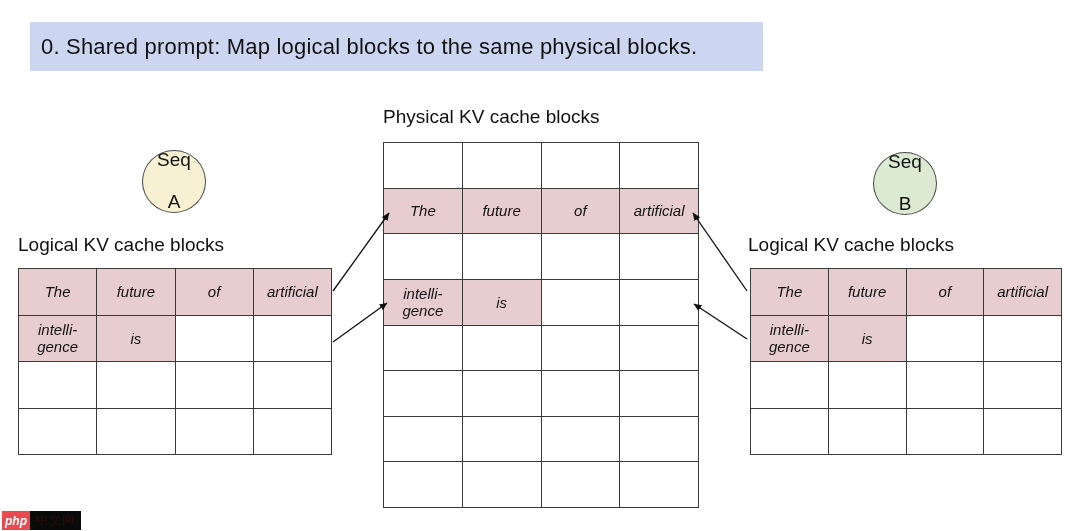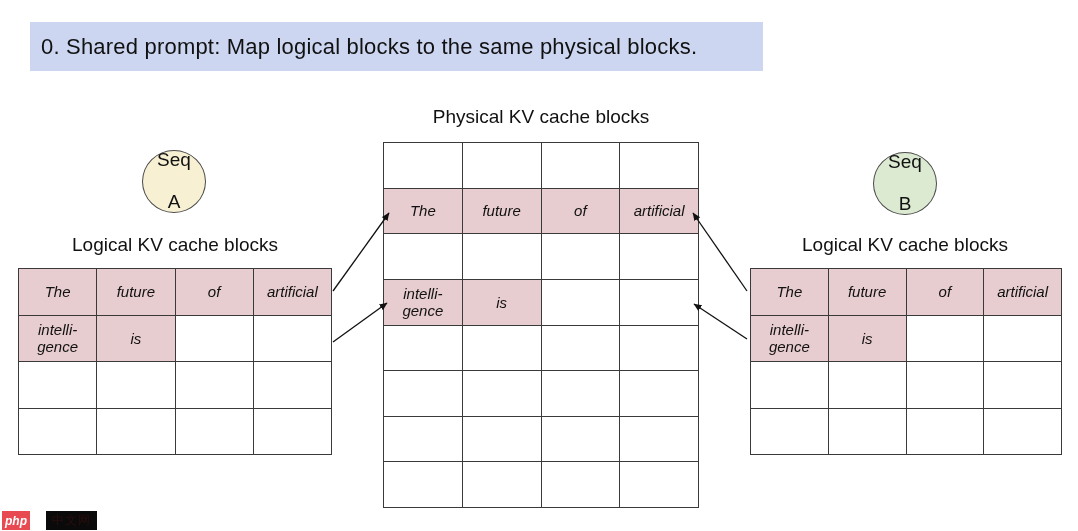--- a/index.html
+++ b/index.html
@@ -20,21 +20,20 @@
     background: var(--banner-bg, #ccd6f1);
     display: flex; align-items: center;
     padding-left: 11px;
     box-sizing: border-box;
     font-size: 22px;
     letter-spacing: 0.2px;
   }
 
   .section-title {
     position: absolute;
-    text-align: center;
     font-size: 19px;
     white-space: nowrap;
   }
 
   .tbl {
     position: absolute;
     display: grid;
     gap: 1px;
     background: var(--table-border, #3a3a3a);
     border: 1px solid var(--table-border, #3a3a3a);
@@ -100,21 +99,20 @@
     font-size: 12px;
     display: flex; align-items: center; justify-content: center;
   }
   .wm-black {
     width: 51px; height: 19px;
     background: #0a0a0a;
     color: #2b0d0d;
     font-size: 12px;
     display: flex; align-items: center; justify-content: center;
     letter-spacing: 1px;
-    margin-left: 16px;
   }
 </style>
 </head>
 <body>
 
 <div class="canvas">
 
   <div class="banner">
     <span>0. Shared prompt: Map logical blocks to the same physical blocks.</span>
   </div>

